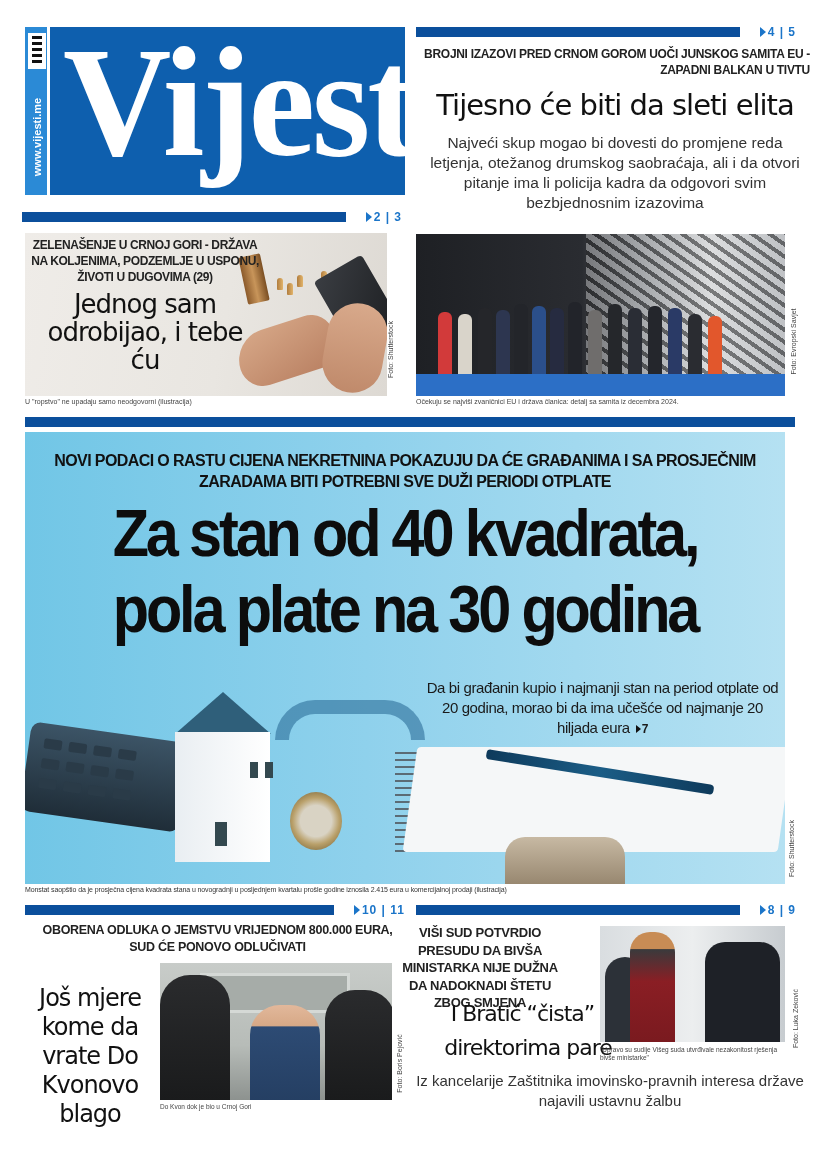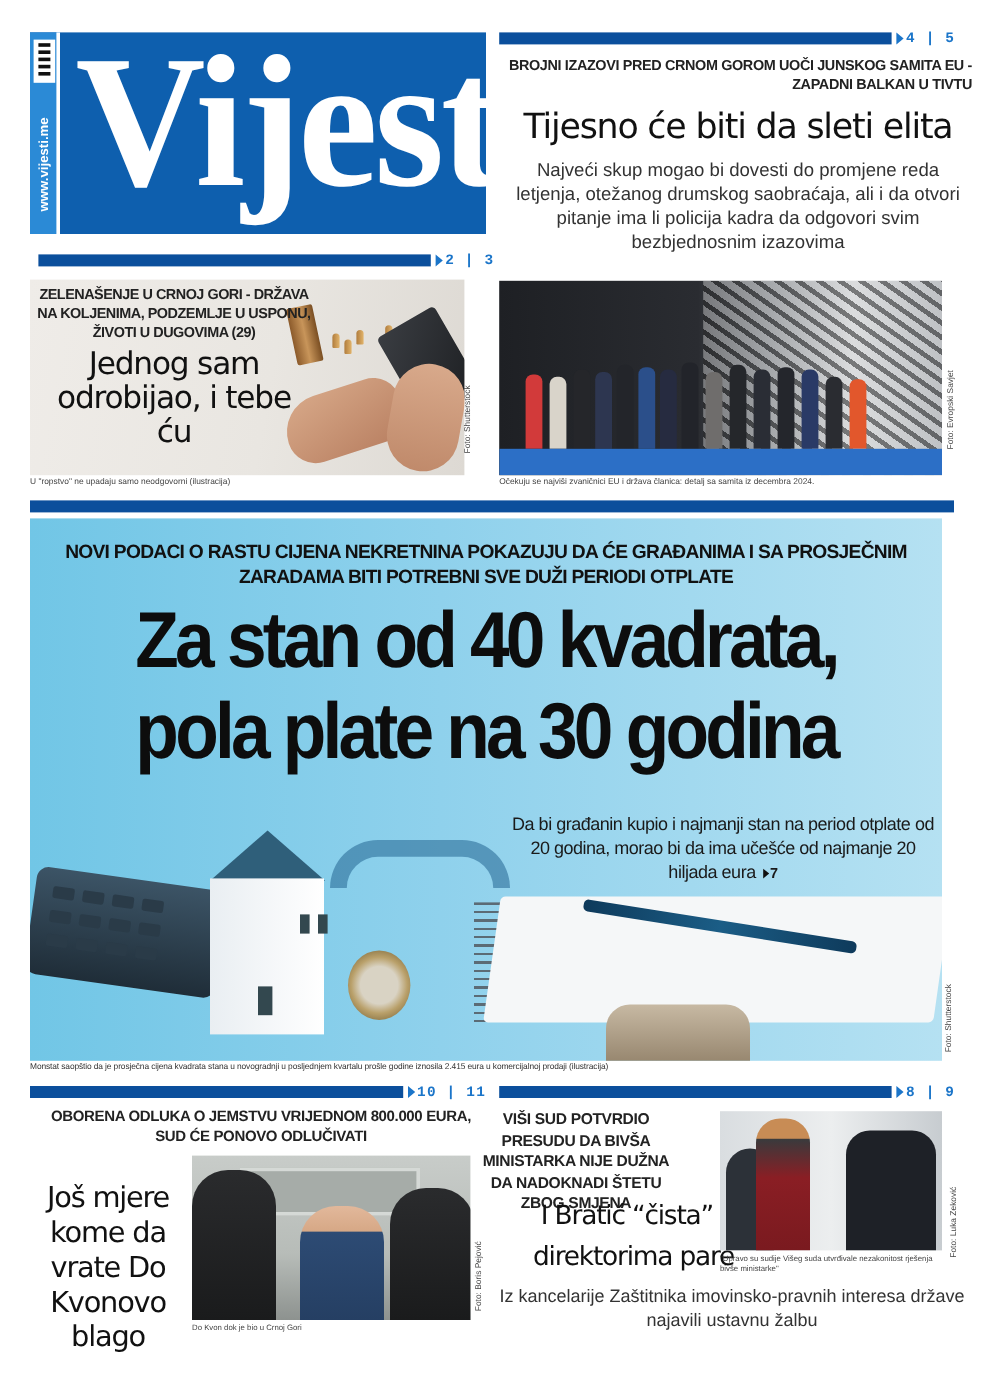--- a/index.html
+++ b/index.html
@@ -4,21 +4,21 @@
 <style>
   * { box-sizing: border-box; margin: 0; padding: 0; }
   html, body { width: 828px; height: 1157px; background: #ffffff; overflow: hidden; }
   body { position: relative; font-family: "Liberation Sans", sans-serif; color: #1a1a1a; }
 
   .abs { position: absolute; }
 
   
   .secbar { position: absolute; height: 10px; display: flex; align-items: center; }
   .secbar .bar { height: 10px; background: #0b4f9c; flex: 1; }
-  .secbar .pages { font-family: Liberation Mono, monospace; font-weight: bold; font-size: 12px; color: #1b75c9; padding-left: 4px; white-space: nowrap; letter-spacing: 1px; line-height: 10px; }
+  .secbar .pages { font-family: Liberation Sans, sans-serif; font-weight: bold; font-size: 12px; color: #1b75c9; padding-left: 20px; white-space: nowrap; letter-spacing: 1px; line-height: 10px; }
   .secbar .pages .tri { display: inline-block; width: 0; height: 0; border-top: 5px solid transparent; border-bottom: 5px solid transparent; border-left: 6px solid #1b75c9; margin-right: 2px; vertical-align: middle; }
 
   
   .masthead { left: 25px; top: 27px; width: 380px; height: 168px; background: #0e5fae; }
   .mast-side { position: absolute; left: 0; top: 0; width: 25px; height: 168px; background: #2b8ad6; border-right: 3px solid #ffffff; }
   .mast-side .logo-box { position: absolute; left: 3px; top: 6px; width: 18px; height: 36px; background: #ffffff; }
   .mast-side .logo-box span { display:block; margin: 3px auto; width: 10px; height: 3px; background: #111; }
   .mast-side .url { position: absolute; left: 12px; top: 110px; transform: translate(-50%,-50%) rotate(-90deg); white-space: nowrap; font-size: 11px; font-weight: bold; color: #ffffff; font-family: "Liberation Sans", sans-serif; }
   .mast-sub { position: absolute; right: 14px; top: 14px; font-size: 20px; font-weight: bold; font-style: italic; color: #ffffff; letter-spacing: 0.3px; font-family: "Liberation Sans", sans-serif; }
   .mast-title { position: absolute; left: 38px; top: -4px; font-family: "Liberation Serif", serif; font-weight: bold; font-size: 150px; color: #ffffff; line-height: 1; letter-spacing: -3px; transform: scaleY(1.05); transform-origin: top left; }
@@ -109,21 +109,21 @@
 </div>
 
 <div class="secbar" style="left:416px; top:27px; width:380px;">
   <div class="bar"></div>
   <div class="pages"><span class="tri"></span><span>4 | 5</span></div>
 </div>
 <div class="abs kicker tr-kicker">BROJNI IZAZOVI PRED CRNOM GOROM UOČI JUNSKOG SAMITA EU - ZAPADNI BALKAN U TIVTU</div>
 <div class="abs tr-headline">Tijesno će biti da sleti elita</div>
 <div class="abs tr-deck">Najveći skup mogao bi dovesti do promjene reda letjenja, otežanog drumskog saobraćaja, ali i da otvori pitanje ima li policija kadra da odgovori svim bezbjednosnim izazovima</div>
 
-<div class="secbar" style="left:32px; top:212px; width:380px;text-align:center;">
+<div class="secbar" style="left:22px; top:212px; width:380px;text-align:center;">
   <div class="bar"></div>
   <div class="pages"><span class="tri"></span><span>2 | 3</span></div>
 </div>
 <div class="abs lm-img">
   <div class="gun-mag"></div>
   <div class="bullet" style="left:252px;top:45px;"></div>
   <div class="bullet" style="left:262px;top:50px;"></div>
   <div class="bullet" style="left:272px;top:42px;"></div>
   <div class="bullet" style="left:296px;top:38px;"></div>
   <div class="gun"></div>

